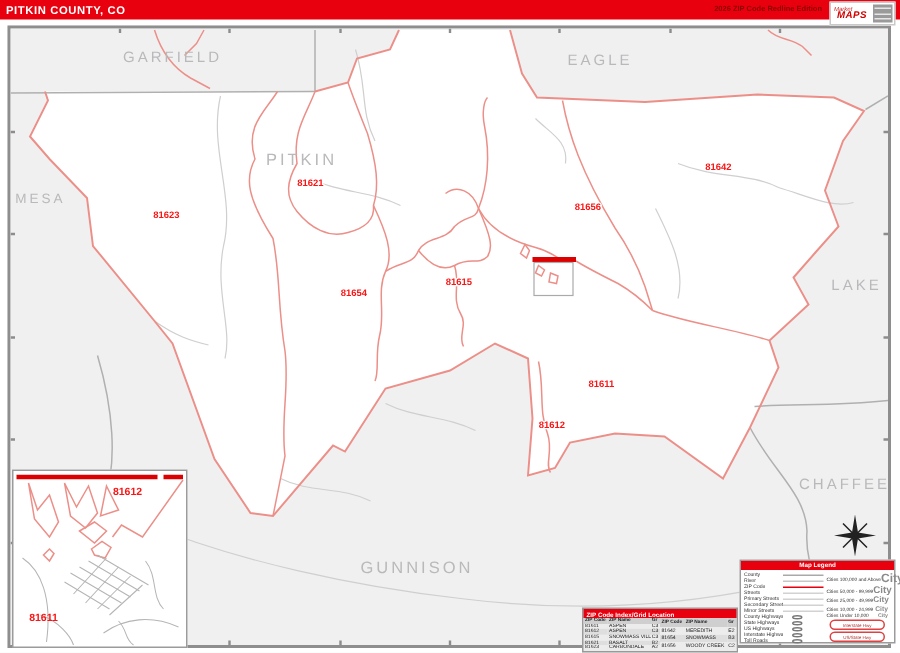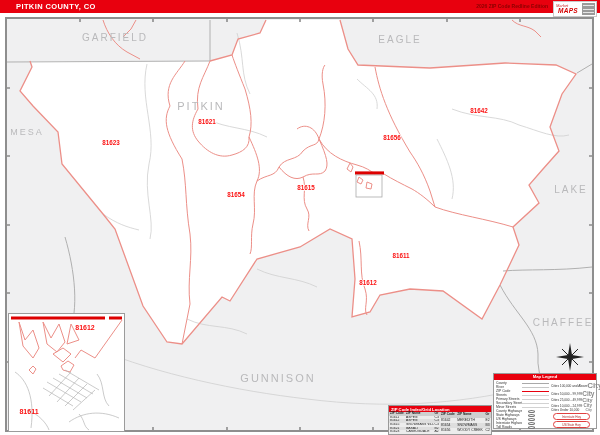--- a/index.html
+++ b/index.html
@@ -1,20 +1,20 @@
 <!DOCTYPE html>
 <html><head>
 <meta charset="utf-8">
 <style>
   html,body{margin:0;padding:0;width:600px;height:435px;background:#fff;overflow:hidden;
     font-family:"Liberation Sans",sans-serif;}
   *{box-sizing:border-box;}
   
   .topbar{position:absolute;left:0;top:0;width:600px;height:13px;background:#e8000e;}
-  .topbar .title{position:absolute;left:16px;top:1px;font-size:7.5px;font-weight:bold;color:#fff;
+  .topbar .title{position:absolute;left:4px;top:1px;font-size:7.5px;font-weight:bold;color:#fff;
     letter-spacing:.4px;line-height:11px;}
   .topbar .edition{position:absolute;right:52px;top:2px;font-size:5px;font-weight:bold;color:#8b0000;line-height:9px;}
   .logo{position:absolute;right:3px;top:1px;width:44px;height:16px;background:#fff;border:1px solid #c9c9c9;
     display:flex;z-index:5;}
   .logo .lleft{width:28px;position:relative;}
   .logo .script{position:absolute;left:2px;top:1px;font-size:4px;font-style:italic;color:#cc2a2a;}
   .logo .maps{position:absolute;left:4px;top:5px;font-size:6.5px;font-weight:bold;font-style:italic;color:#d40000;letter-spacing:.3px;}
   .logo .lright{width:14px;background:#9a9a9a;margin:1px;display:flex;flex-direction:column;justify-content:space-evenly;}
   .logo .lright i{display:block;height:1px;background:#e6e6e6;margin:0 1px;}
   

